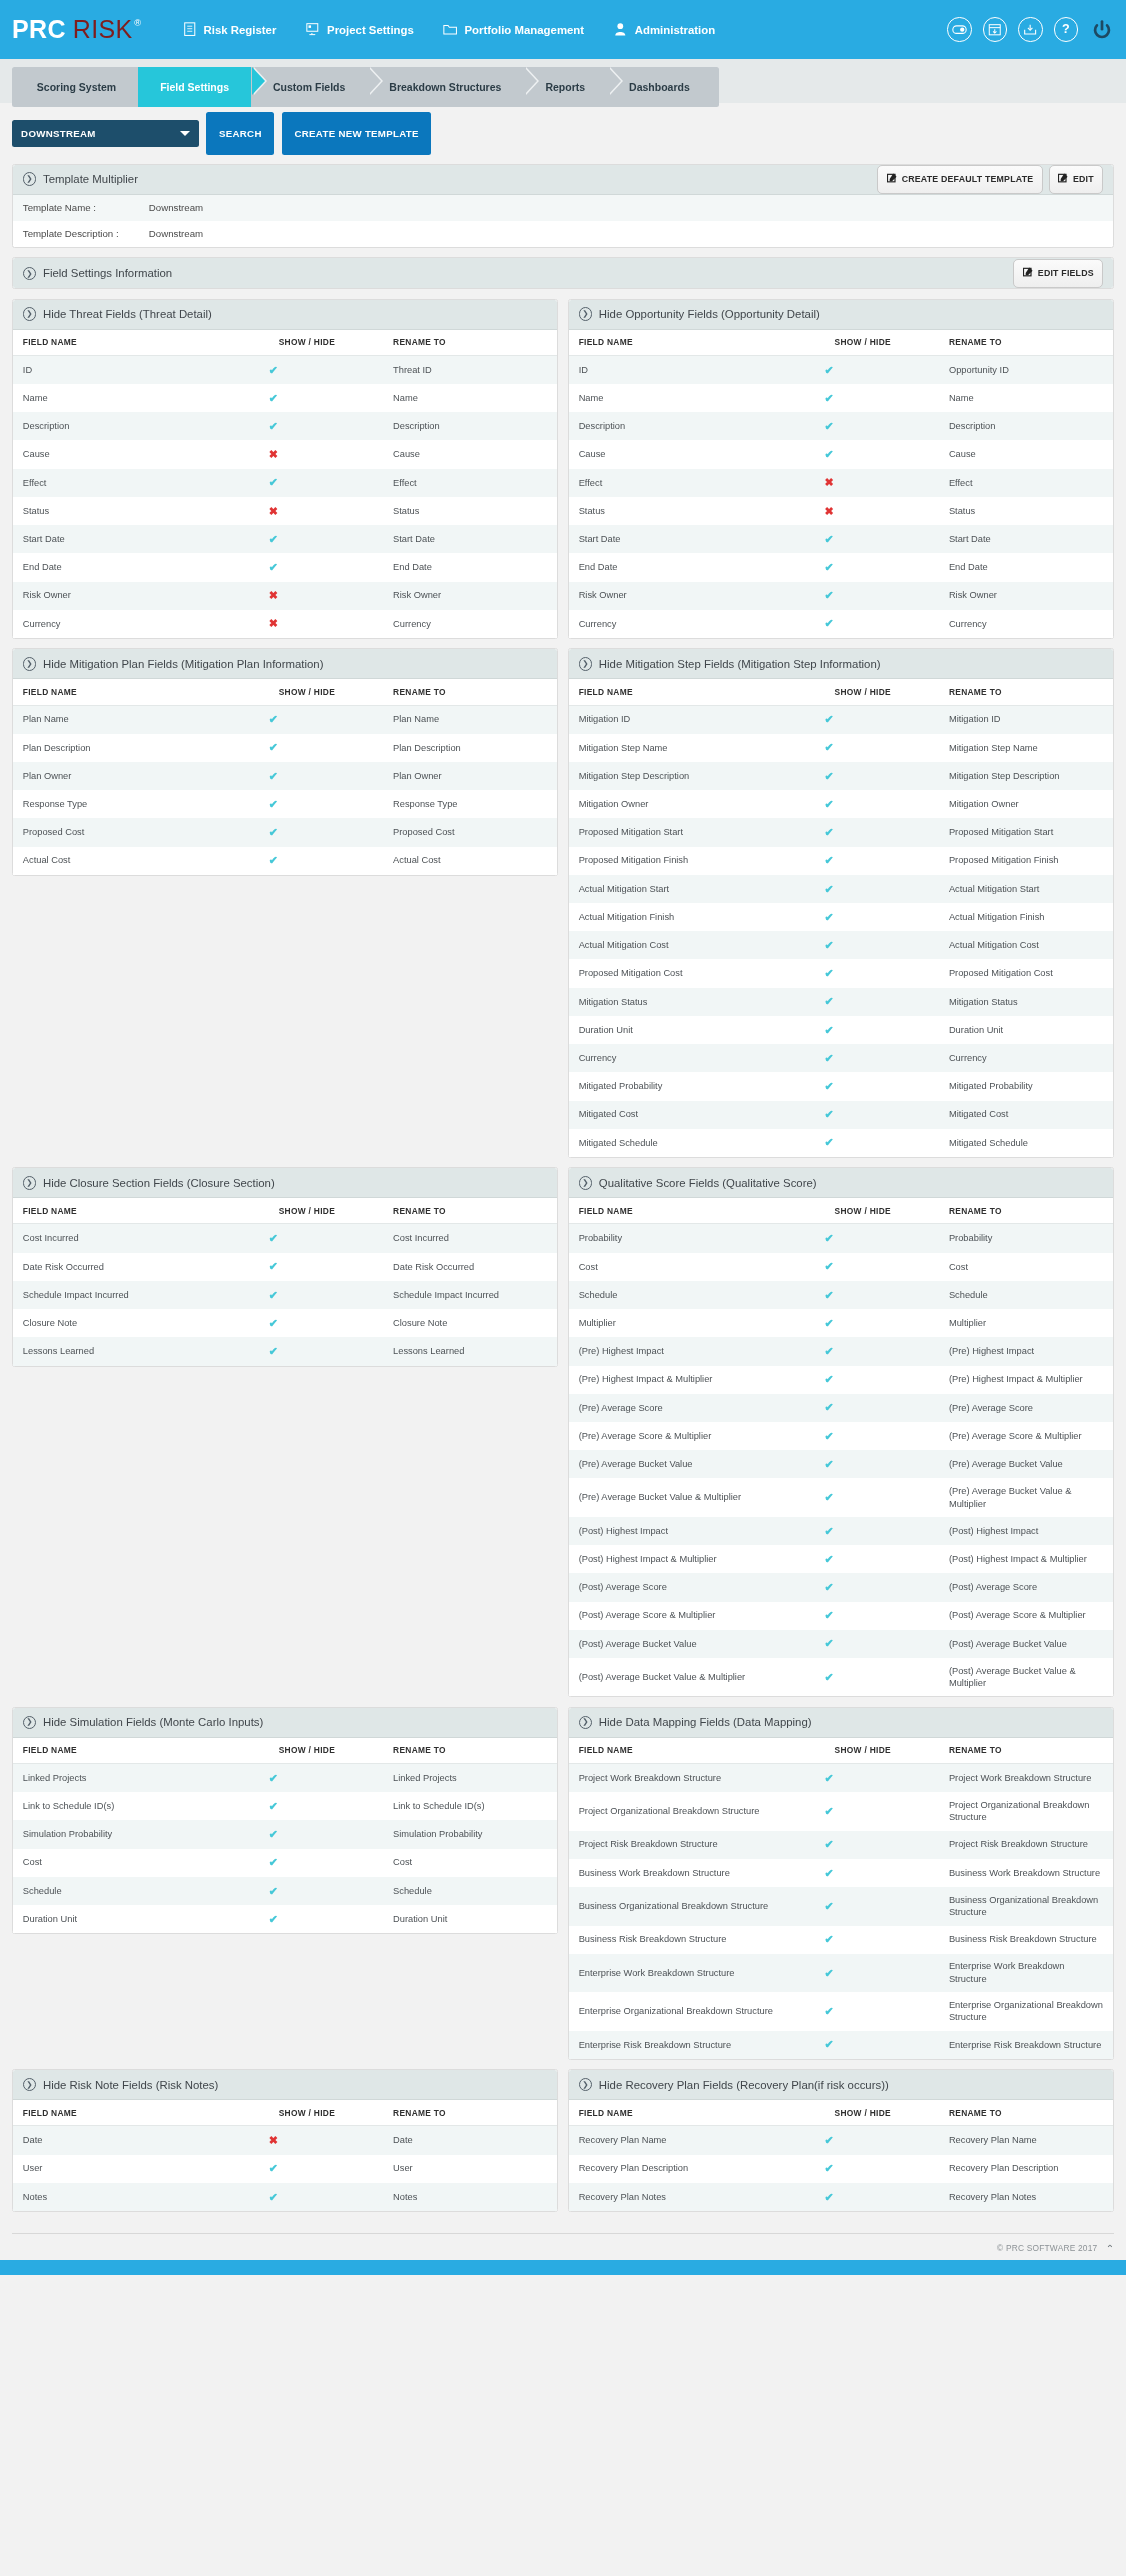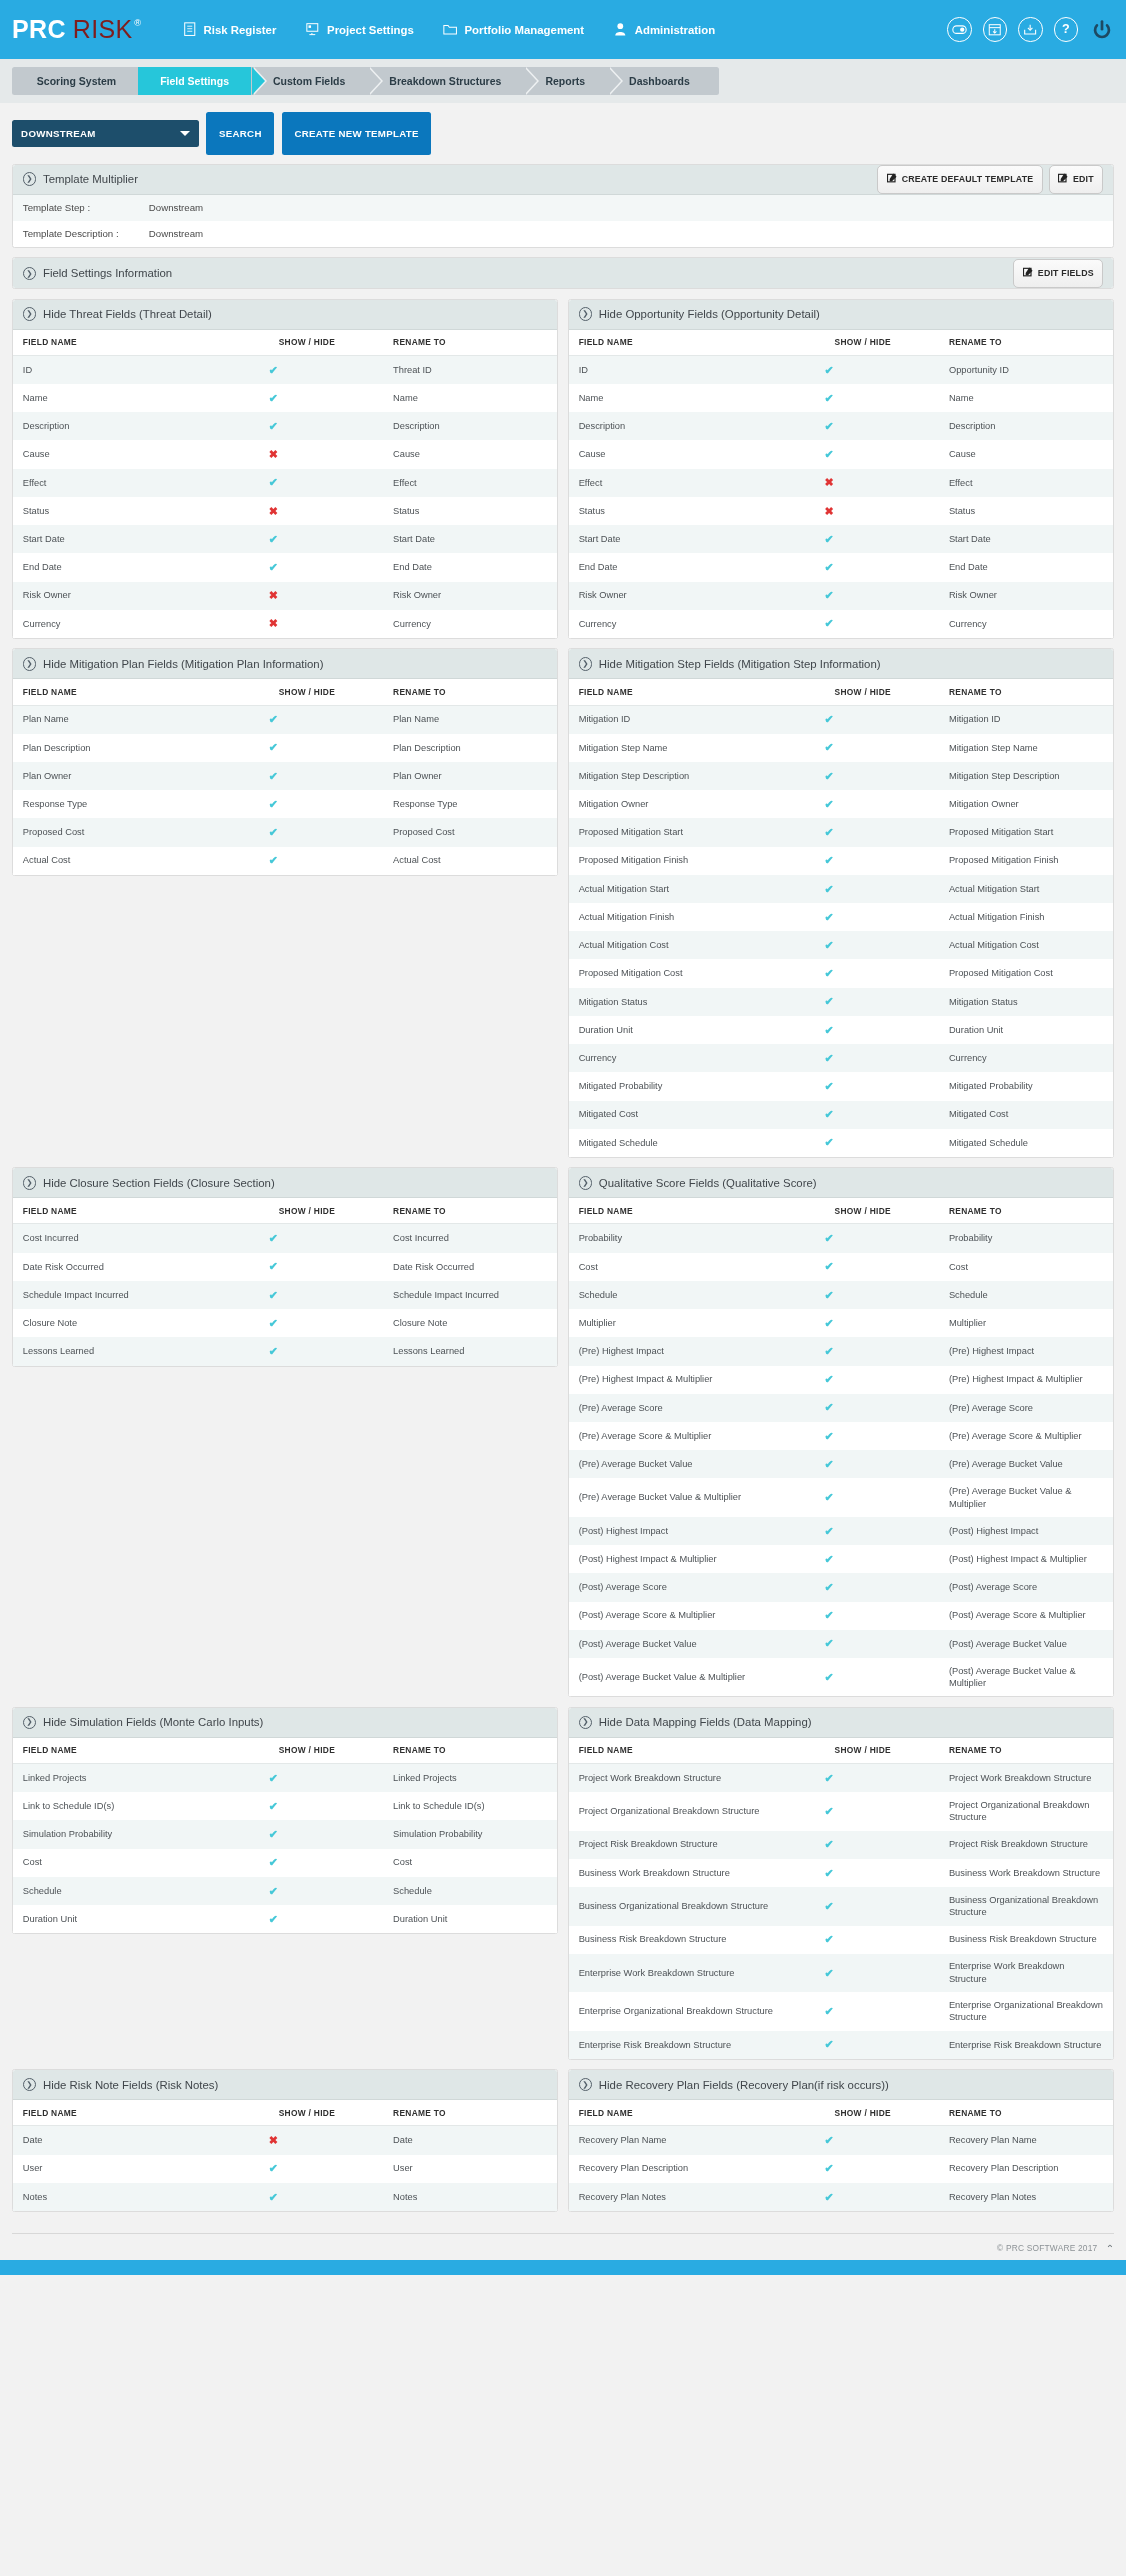--- a/index.html
+++ b/index.html
@@ -47,21 +47,21 @@
   .powericon { width: 25px; height: 25px; display:flex; align-items:center; justify-content:center; cursor:pointer; }
 
   
   .tabstrip-wrap {
     background: #e5e9ea;
     padding: 8.4px 11.8px 7.6px 11.8px;
   }
   .tabstrip { display: flex; align-items: stretch; height: 28px; }
   .chev {
     position: relative;
-    height: 28px;
+    height: 40px;
     display: flex; align-items: center; justify-content: center;
     background: #c2c9ce;
     color: #2b3c46;
     font-size: 10.5px;
     font-weight: bold;
     padding: 0 22px 0 22px;
     cursor: pointer;
     white-space: nowrap;
   }
   .chev:first-child { border-radius: 2.5px 0 0 2.5px; padding-left: 25px; }
@@ -353,21 +353,21 @@
             <svg width="10" height="10" viewBox="0 0 12 12">
                 <rect x="0.6" y="1.6" width="9" height="9" fill="none" stroke="#222" stroke-width="1.4"></rect>
                 <path d="M7.5 0.5 L11.5 4.5 L6 10 H3.2 V7.2 Z" fill="#222"></path>
               </svg>
           </span>
           <span>EDIT</span>
         </button>
       </div>
     </div>
     <div class="info-row alt">
-      <div class="info-label">Template Step :</div>
+      <div class="info-label">Template Name :</div>
       <div>Downstream</div>
     </div>
     <div class="info-row">
       <div class="info-label">Template Description :</div>
       <div>Downstream</div>
     </div>
   </div>
 
   <div class="panel" style="margin-bottom:9.3px;">
     <div class="panel-head" style="border-bottom:none;border-radius:2.5px;">

